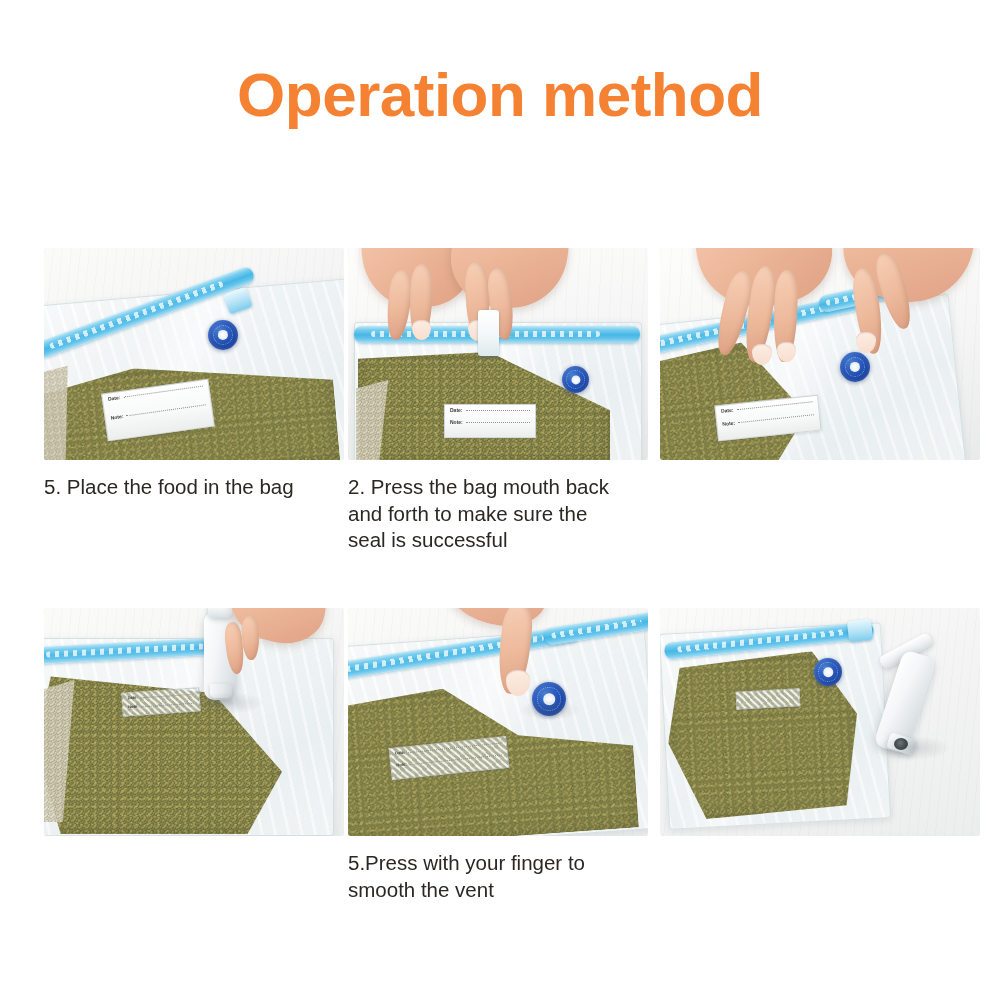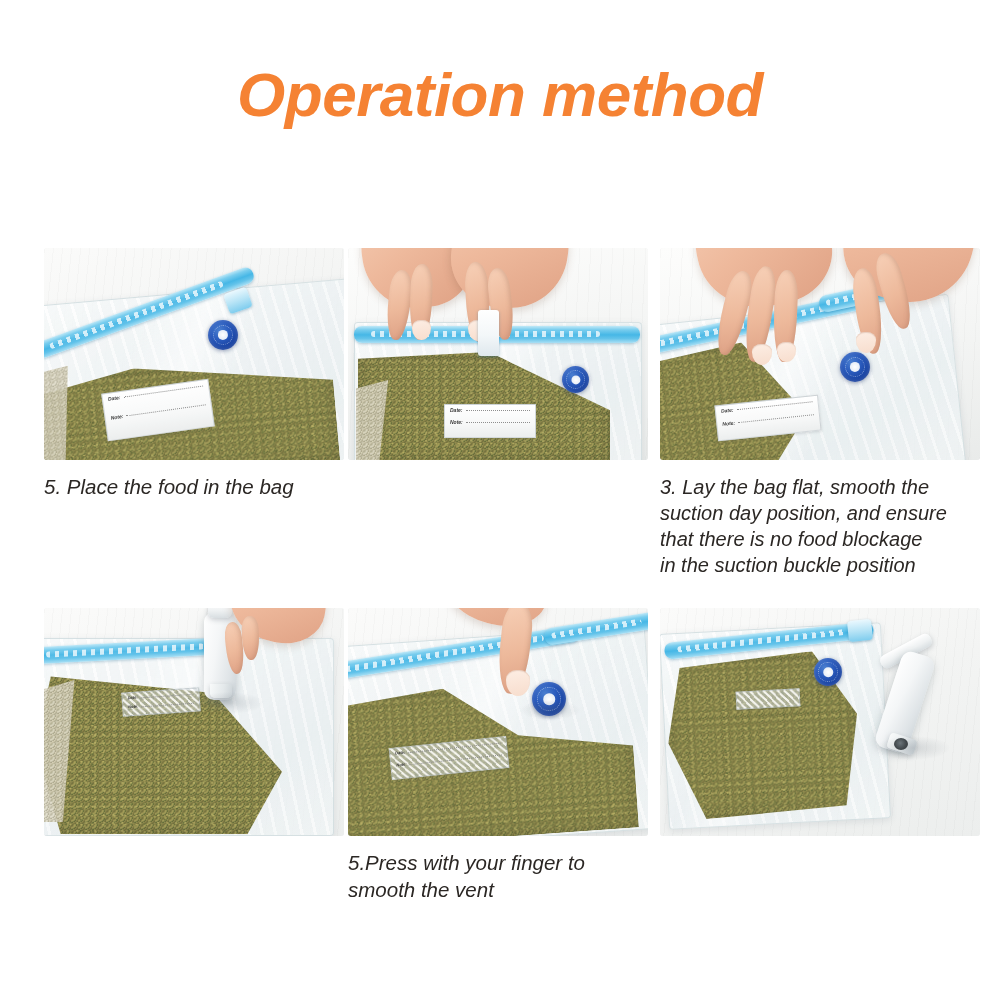--- a/index.html
+++ b/index.html
@@ -3,21 +3,21 @@
 <meta charset="utf-8">
 <title>Operation method</title>
 <style>
   * { box-sizing: border-box; margin: 0; padding: 0; }
   html, body {
     width: 1000px; height: 1000px;
     background: #ffffff;
     font-family: "Liberation Sans", sans-serif;
     overflow: hidden;
   }
-  #page { position: relative; width: 1000px; height: 742px; background: #fff; font-style: italic; }
+  #page { position: relative; width: 1000px; height: 742px; background: #fff; }
 
   
   .header { position: absolute; left: 0; top: 0; width: 1000px; }
   .title {
     text-align: center;
     color: #F58233;
     font-size: 62px;
     font-weight: 700;
     letter-spacing: -0.5px;
     line-height: 1.0;
@@ -327,20 +327,23 @@
             <div class="finger" style="left:40px; top:22px; width:22px; height:70px; transform:rotate(6deg);"></div>
             <div class="finger" style="left:62px; top:16px; width:22px; height:76px; transform:rotate(2deg);"></div>
             <div class="nail" style="left:64px; top:72px; width:19px; height:20px;"></div>
             <div class="hand" style="left:104px; top:-56px; width:116px; height:116px; border-radius:50% 46% 50% 42%; transform:rotate(7deg);"></div>
             <div class="finger" style="left:118px; top:14px; width:23px; height:80px; transform:rotate(-3deg);"></div>
             <div class="finger" style="left:142px; top:20px; width:22px; height:72px; transform:rotate(-7deg);"></div>
             <div class="nail" style="left:120px; top:72px; width:20px; height:21px;"></div>
             <div class="zip-slider white" style="left:130px; top:62px;"></div>
           </div>
         </div>
+        <div class="caption">2. Press the bag mouth back
+and forth to make sure the
+seal is successful</div>
       </div>
 
       <div class="cell col3">
         <div class="photo">
           <div class="scene">
             <div class="table-bg warm"></div>
             <div class="bag" style="left:-22px; top:62px; width:320px; height:170px; transform:rotate(-6deg);">
               <div class="bag-sheen"></div>
             </div>
             <div class="beans" style="left:-20px; top:96px; width:180px; height:130px; transform:rotate(-6deg); clip-path:polygon(0% 10%, 60% 0%, 92% 60%, 70% 100%, 0% 100%);"></div>
@@ -363,24 +366,20 @@
             <div class="finger" style="left:88px; top:18px; width:24px; height:96px; transform:rotate(8deg);"></div>
             <div class="finger" style="left:114px; top:22px; width:23px; height:92px; transform:rotate(2deg);"></div>
             <div class="nail" style="left:92px; top:96px; width:20px; height:21px;"></div>
             <div class="nail" style="left:117px; top:94px; width:19px; height:20px;"></div>
             <div class="hand" style="left:186px; top:-74px; width:128px; height:128px; border-radius:52% 46% 50% 40%; transform:rotate(14deg);"></div>
             <div class="finger" style="left:196px; top:20px; width:24px; height:86px; transform:rotate(-8deg);"></div>
             <div class="finger" style="left:222px; top:4px; width:24px; height:78px; transform:rotate(-16deg);"></div>
             <div class="nail" style="left:196px; top:84px; width:20px; height:21px;"></div>
           </div>
         </div>
-        <div class="caption">3. Lay the bag flat, smooth the
-suction day position, and ensure
-that there is no food blockage
-in the suction buckle position</div>
       </div>
     </div>
 
     <div class="row row2" style="margin-top:20px;">
 
       <div class="cell col1">
         <div class="photo">
           <div class="scene">
             <div class="table-bg"></div>
             <div class="bag" style="left:-10px; top:30px; width:300px; height:198px;">

